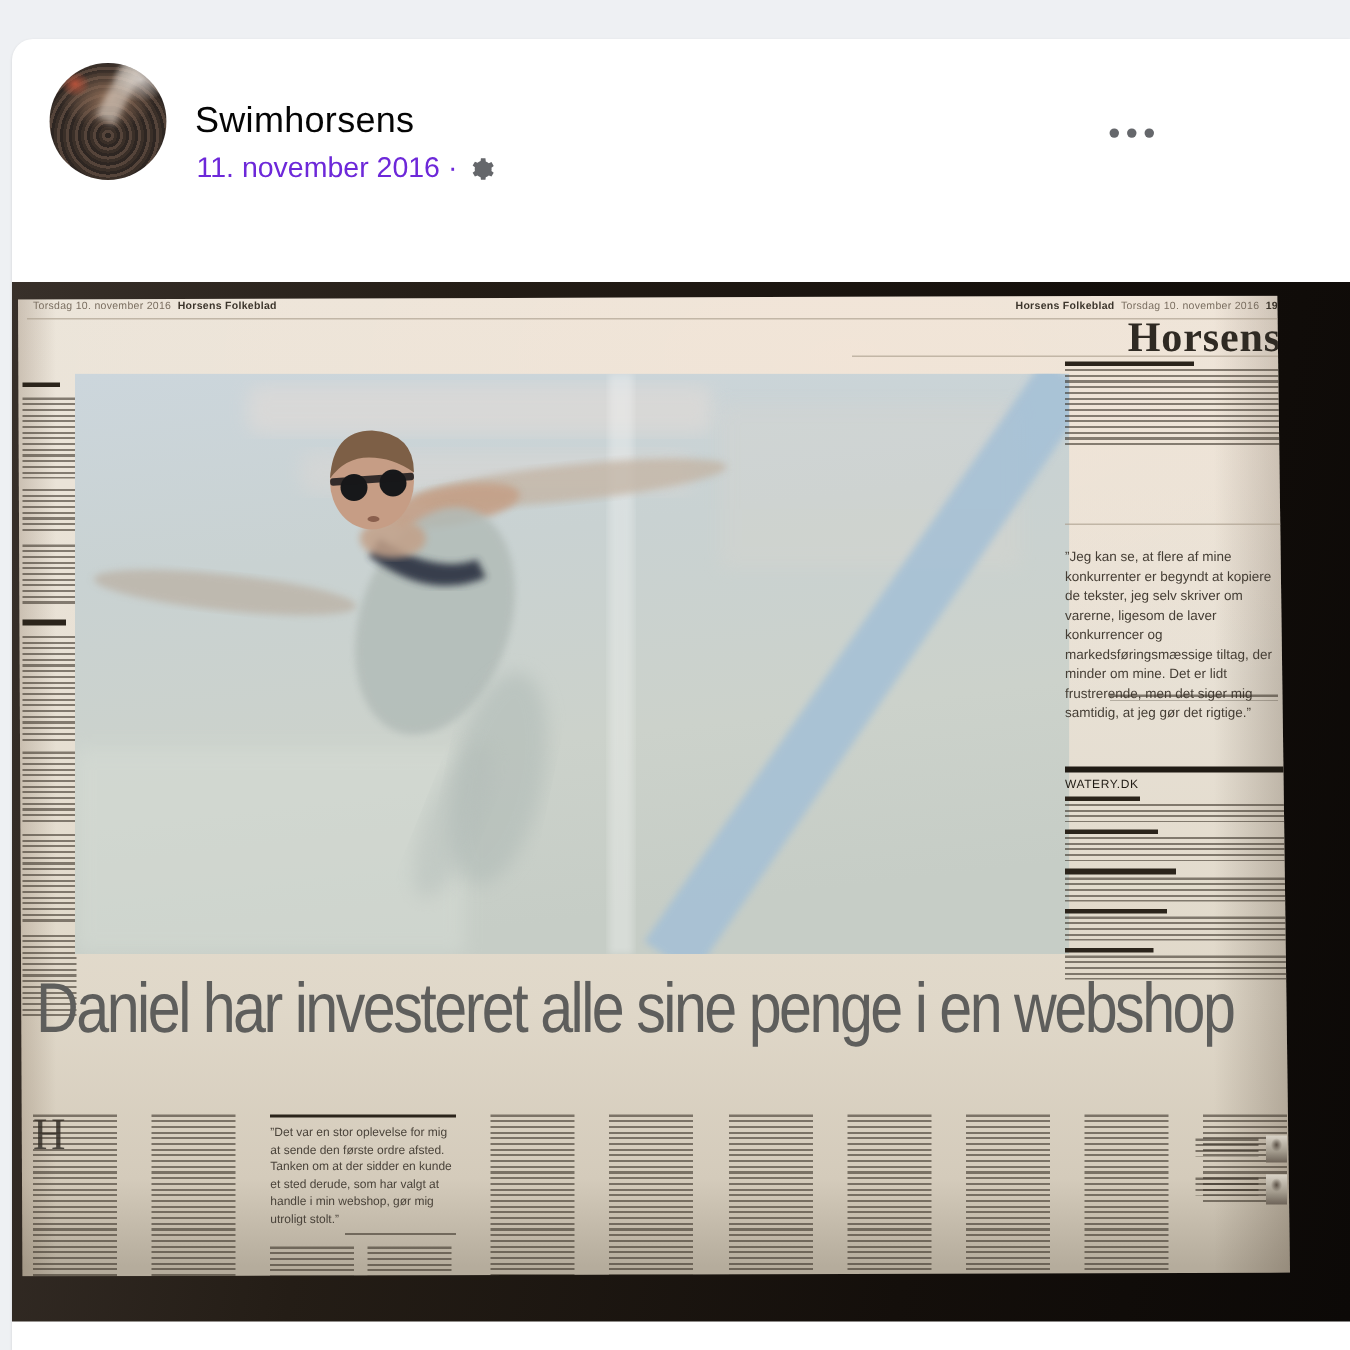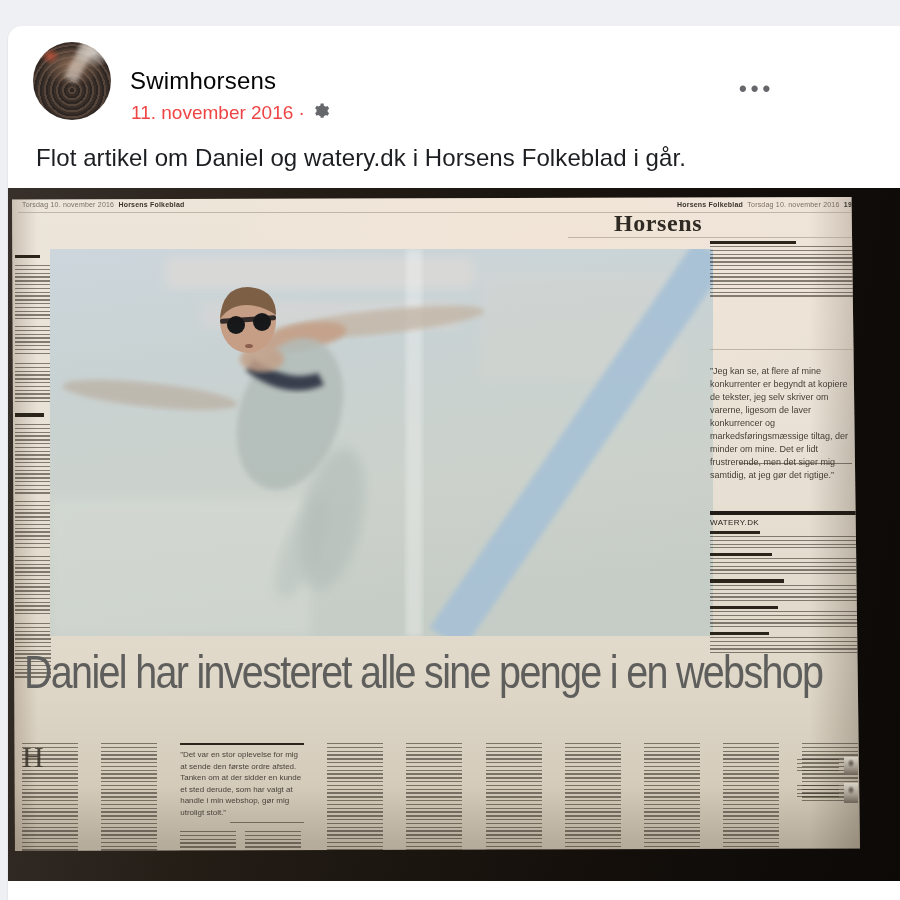--- a/index.html
+++ b/index.html
@@ -13,43 +13,43 @@
       radial-gradient(14px 12px at 22% 18%,#b4513a 0%,rgba(180,81,58,0) 70%),
       radial-gradient(26px 20px at 78% 14%,#c9c2bd 0%,rgba(201,194,189,0) 75%),
       radial-gradient(40px 26px at 50% 30%,#8a6a55 0%,rgba(138,106,85,0) 80%),
       repeating-radial-gradient(circle at 50% 62%, #2e2622 0 2px, #55443a 2px 4px, #3a2f28 4px 6px),
       linear-gradient(180deg,#7d5a47 0%,#4a3a30 55%,#2d241f 100%);
     overflow:hidden;}
   .avatar::after{content:"";position:absolute;left:52%;top:-8%;width:18%;height:60%;
     background:rgba(235,225,215,.55);transform:rotate(28deg);filter:blur(2px);}
   .page-name{position:absolute;left:122px;top:41px;font-size:24px;font-weight:400;
     color:#050505;letter-spacing:.2px;}
-  .meta-row{position:absolute;left:123px;top:76px;font-size:19px;color:#ef4444;
-    display:flex;gap:7px;}
+  .meta-row{position:absolute;left:123px;top:76px;font-size:19px;color:#6d28d9;
+    display:flex;align-items:center;gap:7px;}
   .gear{width:18px;height:18px;color:#65676b;}
   .menu-dots{position:absolute;left:731px;top:50px;font-size:22px;letter-spacing:4px;
     color:#65676b;cursor:pointer;font-weight:700;}
   .message{position:absolute;left:28px;top:118px;width:840px;font-size:24px;
     color:#1c1e21;letter-spacing:.1px;}
   
   .media{position:absolute;left:0;top:162px;width:892px;height:693px;
     background:linear-gradient(100deg,#38302a 0%,#241d16 30%,#140f0b 70%,#0c0907 100%);
     overflow:hidden;cursor:pointer;}
   .paper{position:absolute;left:4px;top:9px;width:848px;height:654px;
     clip-path:polygon(0% 0.4%,99.0% 0%,100% 99.6%,0.35% 100%);
     background:
       radial-gradient(120% 70% at 65% 6%, rgba(255,228,210,.30), rgba(255,228,210,0) 55%),
       linear-gradient(90deg, rgba(90,66,44,.22) 0%, rgba(90,66,44,0) 3%, rgba(90,66,44,0) 94%, rgba(60,45,30,.25) 100%),
       linear-gradient(180deg,#ece5da 0%,#e8e1d5 38%,#e0d8c9 72%,#d4cbbb 90%,#b5ac9c 99%);}
   .tinyline{position:absolute;font-size:7px;color:#7a6e60;letter-spacing:.2px;
     filter:blur(.25px);white-space:nowrap;}
   .tinyline b{color:#3b342b;}
   .hairline{position:absolute;height:1px;background:#a99d8c;opacity:.65;}
-  .masthead{position:absolute;right:6px;top:13px;width:240px;text-align:left;
-    font-family:"Liberation Serif",serif;font-weight:700;font-size:24px;color:#2f2a23;
+  .masthead{position:absolute;right:6px;top:13px;width:240px;text-align:right;
+    font-family:"Liberation Serif",serif;font-weight:700;font-size:28px;color:#2f2a23;
     letter-spacing:.6px;filter:blur(.25px);}
   
   .fl{background-image:repeating-linear-gradient(180deg,
       rgba(56,48,38,.58) 0px, rgba(56,48,38,.58) 1.4px,
       rgba(0,0,0,0) 1.4px, rgba(0,0,0,0) 3.8px);
     filter:blur(.35px);}
   .lead{background:#2b241b;height:3.4px;filter:blur(.3px);margin-bottom:2px;}
   .leftstrip{position:absolute;left:3px;top:58px;width:36px;height:584px;}
   .leftstrip>div{margin-bottom:7px;}
   
@@ -96,21 +96,20 @@
     <div class="avatar"></div>
     <div class="page-name">Swimhorsens</div>
     <div class="meta-row">
       <span>11. november 2016 ·</span>
       <svg class="gear" viewBox="0 0 24 24" fill="currentColor">
         <path d="M12 8.5a3.5 3.5 0 1 0 0 7 3.5 3.5 0 0 0 0-7zm9 3.5c0-.6-.05-1.1-.14-1.6l2-1.55-2-3.45-2.35.95c-.8-.65-1.7-1.15-2.7-1.5L15.5 2h-4l-.3 2.5c-1 .35-1.9.85-2.7 1.5l-2.35-.95-2 3.45 2 1.55c-.1.5-.15 1-.15 1.6s.05 1.1.14 1.6l-2 1.55 2 3.45 2.35-.95c.8.65 1.7 1.15 2.7 1.5l.31 2.35h4l.3-2.35c1-.35 1.9-.85 2.7-1.5l2.35.95 2-3.45-2-1.55c.1-.5.15-1 .15-1.6z"></path>
       </svg>
     </div>
     <div class="menu-dots">•••</div>
 
-    <div class="message">Flot artikel om Daniel og watery.dk i Horsens Folkeblad i går.</div>
 
     <div class="media">
       <div class="paper">
 
         <div class="tinyline" style="left:10px;top:4px">
           <span>Torsdag 10. november 2016</span>&nbsp;&nbsp;<b>Horsens Folkeblad</b>
         </div>
         <div class="tinyline" style="right:8px;top:4px">
           <b>Horsens Folkeblad</b>&nbsp;&nbsp;<span>Torsdag 10. november 2016</span>&nbsp;&nbsp;<b>19</b>
         </div>

